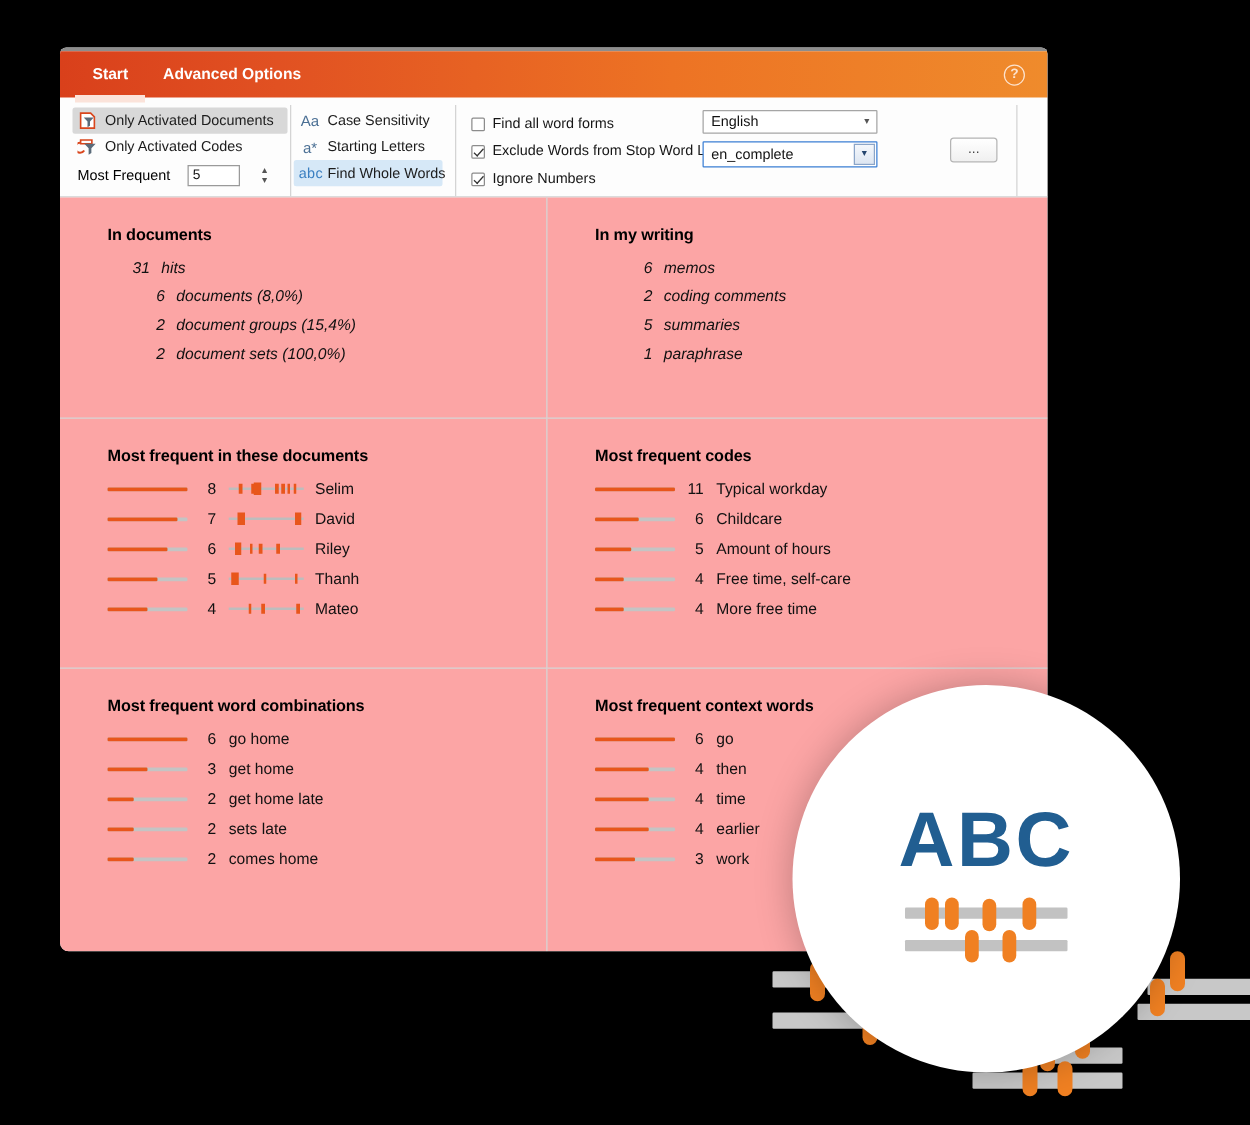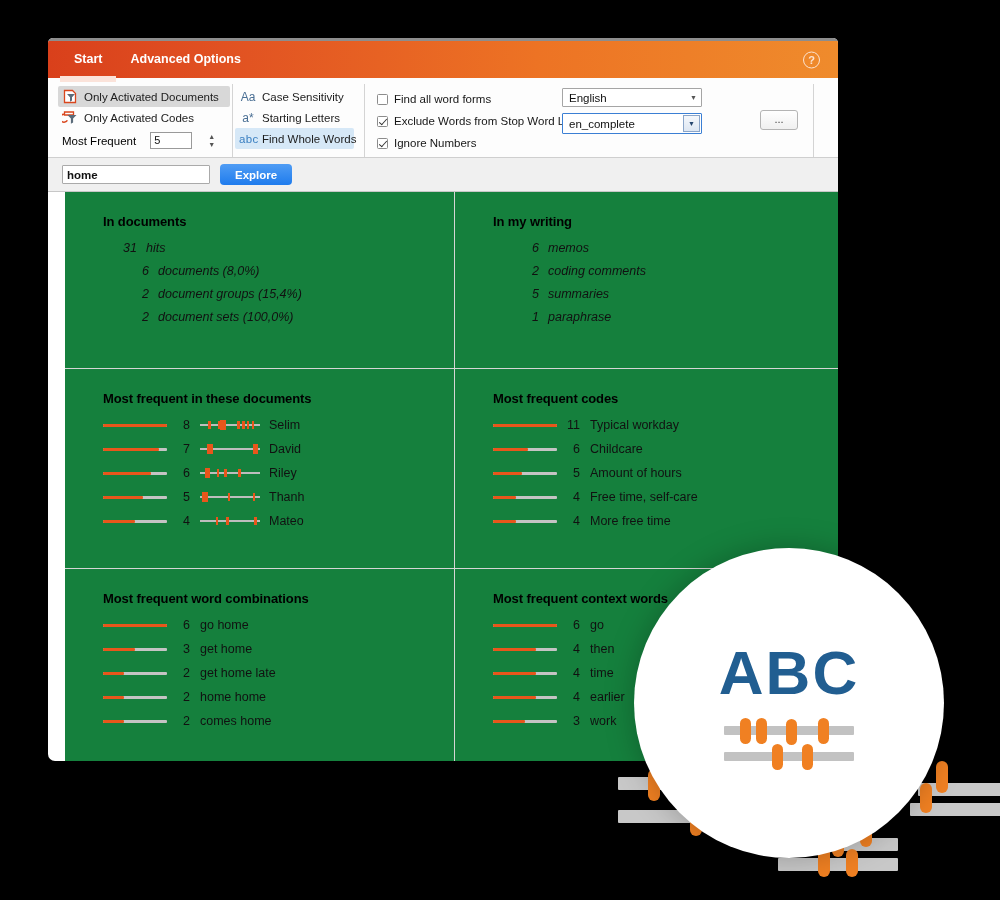--- a/index.html
+++ b/index.html
@@ -127,21 +127,21 @@
     font-family: "Liberation Sans", sans-serif; border-radius: 1px;
   }
   .explore-btn {
     height: 21px; padding: 0 15px; border: none; border-radius: 4px;
     background: linear-gradient(to bottom, #4f9cf4, #1f7ced);
     color: #fff; font-size: 11.5px; font-weight: bold; cursor: pointer;
     font-family: "Liberation Sans", sans-serif;
   }
 
   
-  .grid { flex: 1 1 auto; display: grid; grid-template-columns: 390px 1fr; grid-template-rows: 177px 200px 1fr; background: #15803d; margin-left: 17px; }
+  .grid { flex: 1 1 auto; display: grid; grid-template-columns: 390px 1fr; grid-template-rows: 177px 200px 1fr; background: #fca5a5; }
   .cell { padding: 22px 0 0 38px; position: relative; }
   .cell.bl { border-right: 1px solid #d5d5d5; }
   .cell.bb { border-bottom: 1px solid #d5d5d5; }
   .cell-title { font-size: 13px; font-weight: bold; color: #000; margin-bottom: 12px; letter-spacing: -0.1px;}
 
   .stat-row { display: flex; align-items: flex-start; font-size: 12.5px; color: #111; margin-bottom: 9px; font-style: italic; }
   .stat-row .num { width: 34px; text-align: right; margin-right: 9px; }
   .stat-row.indent .num { width: 46px; }
 
   
@@ -276,24 +276,20 @@
           <span>en_complete</span>
           <span class="arrbtn">▼</span>
         </div>
       </div>
 
       <div class="tb-col c5">
         <div class="dots-btn">...</div>
       </div>
     </div>
 
-    <div class="searchbar">
-      <input class="search-input" type="text" value="home" style="">
-      <button class="explore-btn">Explore</button>
-    </div>
 
     <div class="grid">
 
       <div class="cell bl bb">
         <div class="cell-title">In documents</div>
         <div class="stat-row">
           <span class="num">31</span>
           <span>hits</span>
         </div>
         <div class="stat-row indent">
@@ -468,21 +464,21 @@
                 <div class="bar-fill" style="width: 33.3333%;"></div>
               </div>
               <span class="freq-num">2</span>
               <span class="freq-label">get home late</span>
             </div>
             <div class="freq-row">
               <div class="bar-wrap">
                 <div class="bar-fill" style="width: 33.3333%;"></div>
               </div>
               <span class="freq-num">2</span>
-              <span class="freq-label">home home</span>
+              <span class="freq-label">sets late</span>
             </div>
             <div class="freq-row">
               <div class="bar-wrap">
                 <div class="bar-fill" style="width: 33.3333%;"></div>
               </div>
               <span class="freq-num">2</span>
               <span class="freq-label">comes home</span>
             </div>
           </div>
       </div>

